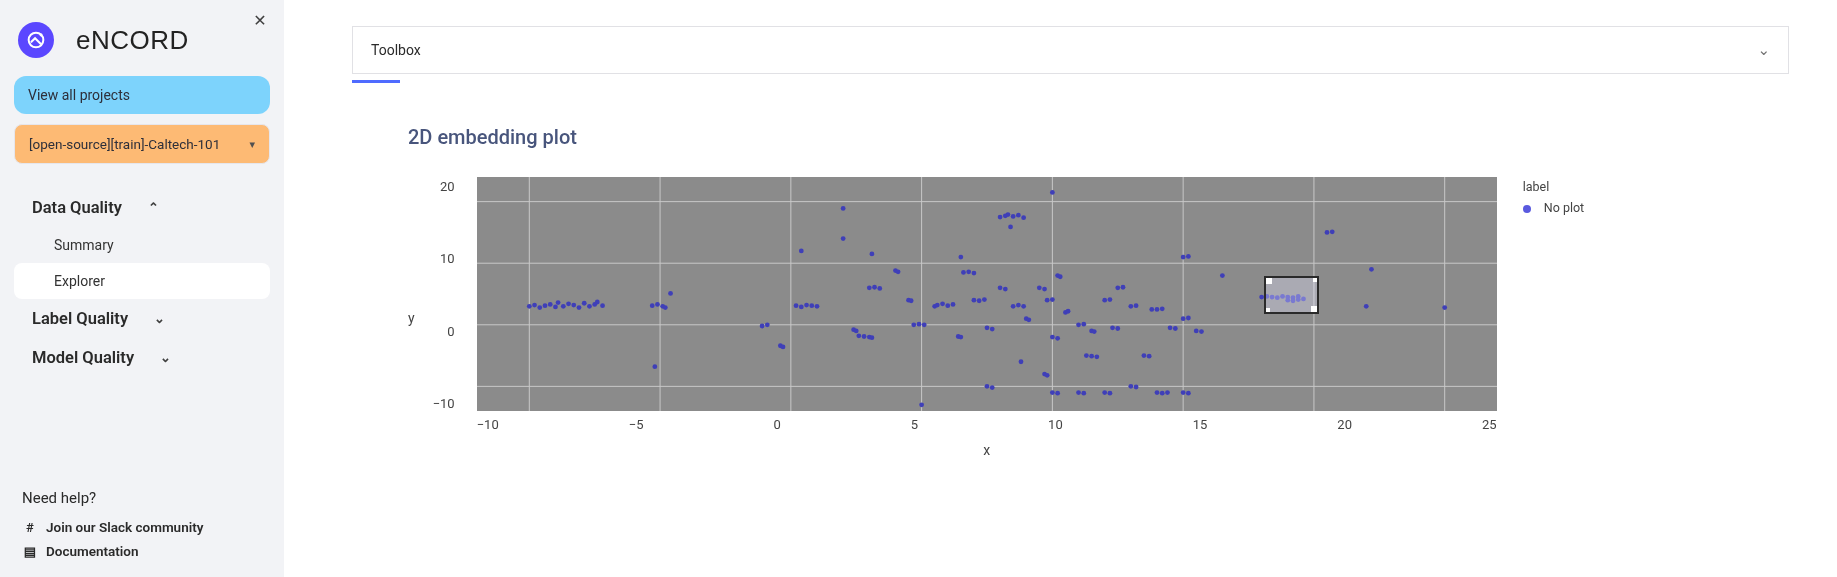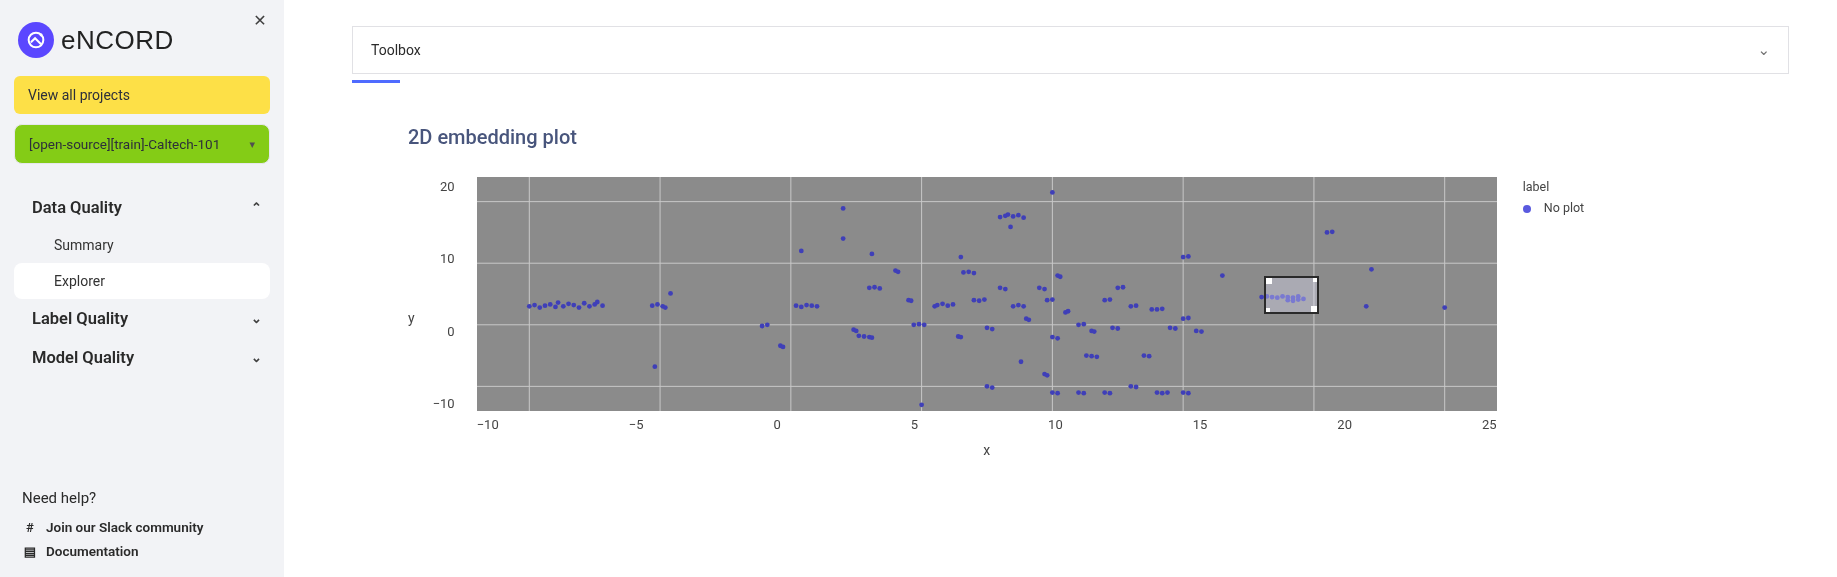--- a/index.html
+++ b/index.html
@@ -25,60 +25,61 @@
   .close-btn {
     position: absolute;
     top: 10px; right: 14px;
     width: 20px; height: 20px;
     display: flex; align-items: center; justify-content: center;
     color: #404040;
     cursor: pointer;
     font-size: 16px;
     background: none; border: none;
   }
-  .logo-row { display: flex; align-items: center; gap: 7px; margin: 14px 0 18px 4px; }
+  .logo-row { display: flex; align-items: center; gap: 22px; margin: 14px 0 18px 4px; }
   .logo-badge {
     width: 36px; height: 36px; border-radius: 50%;
     background: #5b47ff;
     display: flex; align-items: center; justify-content: center;
   }
   .logo-badge svg { width: 22px; height: 22px; }
   .logo-text {
     font-size: 26px; letter-spacing: 0.5px;
     font-weight: 400; color: #222;
     font-family: "Segoe UI", sans-serif;
   }
 
   .proj-btn {
-    background: #fde047;
-    border-radius: 6px;
+    background: #7dd3fc;
+    border-radius: 12px;
     padding: 11px 14px;
     font-size: 14px;
     color: #2d2f3a;
     cursor: pointer;
     margin-bottom: 10px;
   }
   .proj-select {
-    background: #84cc16;
+    background: #fdba74;
     border: 1px solid #e6e6ec;
     border-radius: 8px;
     padding: 11px 14px;
     font-size: 13.5px;
     color: #2d2f3a;
     display: flex; align-items: center; justify-content: space-between;
     cursor: pointer;
     margin-bottom: 24px;
   }
   .proj-select .caret { font-size: 11px; color: #505050; }
 
   .section-header {
-    display: flex; align-items: center; justify-content: space-between;
+    display: flex; align-items: center; 
     padding: 10px 8px 10px 18px;
     font-size: 16.5px; font-weight: 600; color: #2a2a2a;
     cursor: pointer;
+    gap: 26px;
   }
   .section-header .chev { font-size: 13px; color: #404040; }
 
   .sub-item {
     padding: 10px 8px 10px 40px;
     font-size: 14px;
     color: #333;
     cursor: pointer;
     border-radius: 8px;
   }

